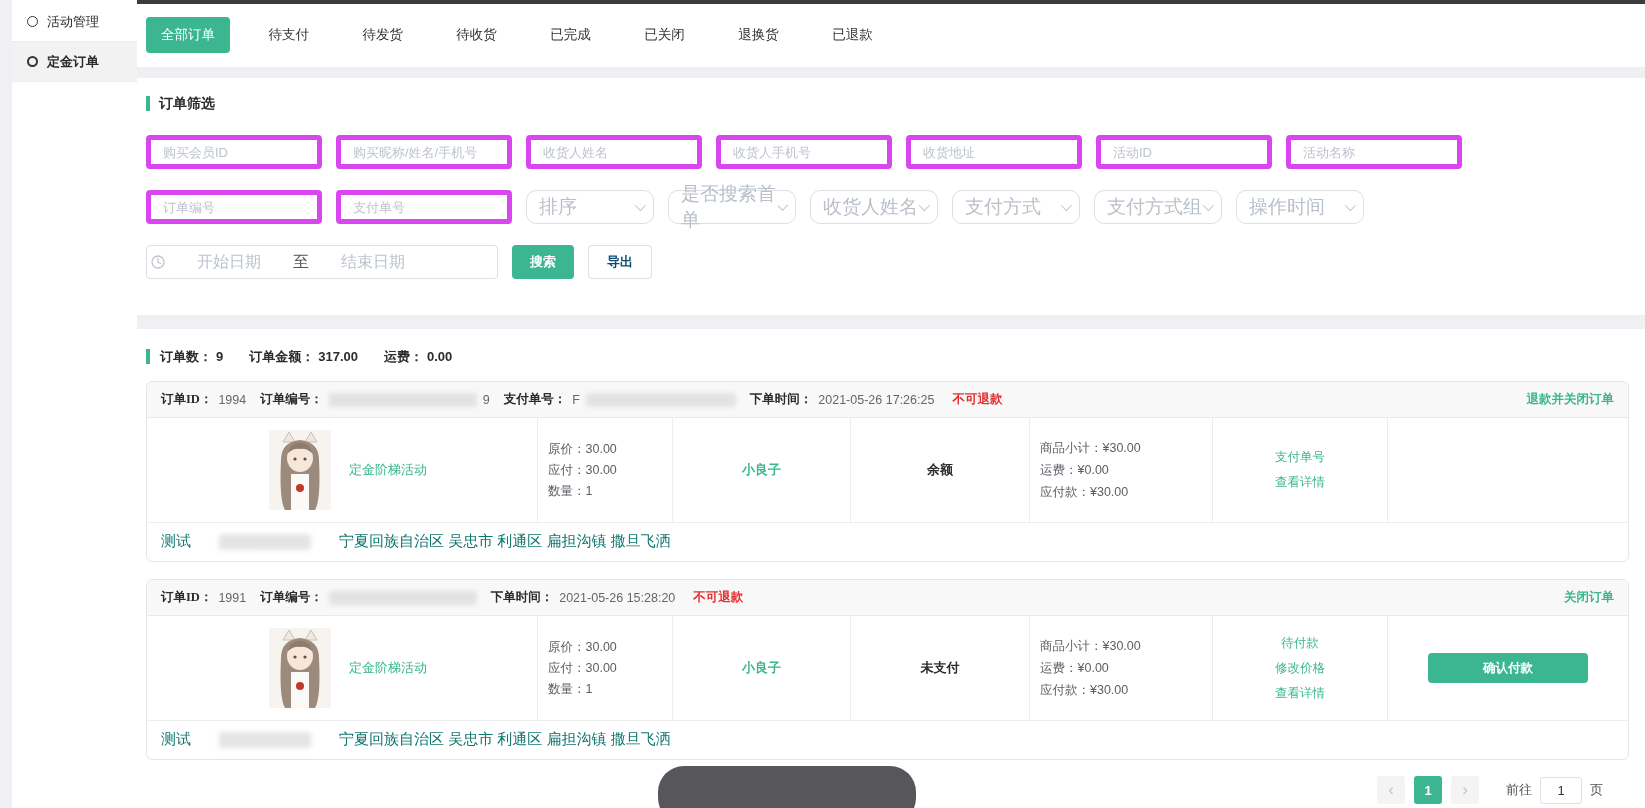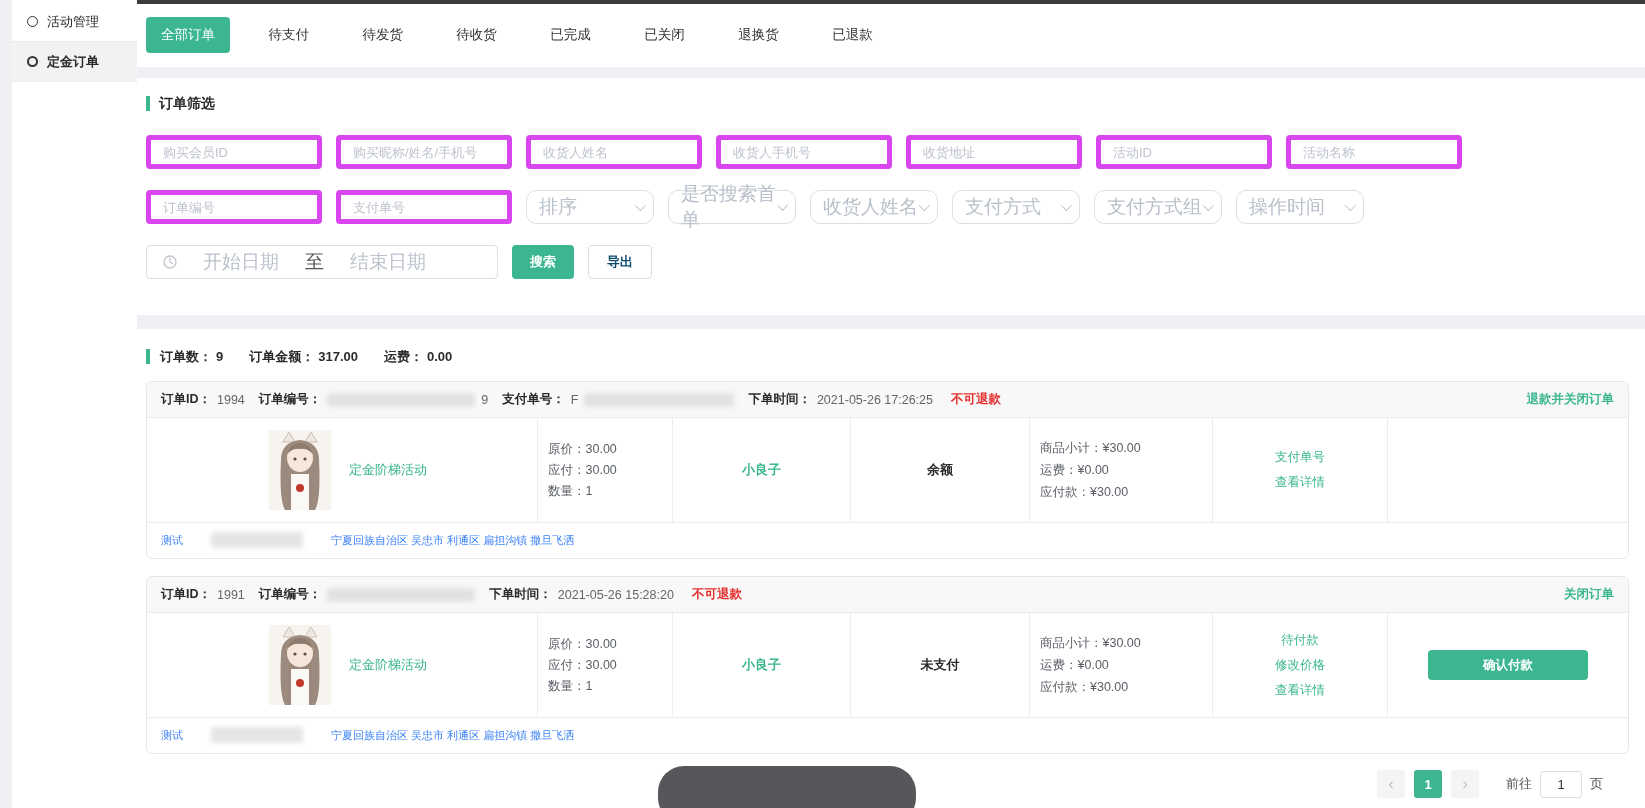--- a/index.html
+++ b/index.html
@@ -24,51 +24,51 @@
   .tab.active { background:#3bb690; color:#fff; }
   
   .filter-card { margin-top:11px; padding:18px 16px 36px 16px; }
   .sec-title { font-size:14px; font-weight:bold; color:#2b2b2b; border-left:4px solid #3bb690; padding-left:9px; line-height:15px; margin-bottom:24px; }
   .f-row { display:flex; gap:14px; margin-bottom:21px; align-items:center; }
   .f-row:last-child { margin-bottom:0; }
   .f-input { width:176px; height:34px; border:5px solid #d946ef; border-radius:4px; padding:0 12px; font-size:13px; color:#1d4ed8; outline:none; background:#fff; }
   .f-input::placeholder { color:#bdc3cd; }
   .f-select { width:128px; height:34px; border:1px solid #dcdfe6; border-radius:10px; display:flex; align-items:center; justify-content:space-between; padding:0 10px 0 12px; font-size:19px; color:#b9c0ca; cursor:pointer; background:#fff; }
   .chev { width:8px; height:8px; border-right:1.5px solid #c0c4cc; border-bottom:1.5px solid #c0c4cc; transform:rotate(45deg) translateY(-2px); }
-  .date-range { width:352px; height:34px; border:1px solid #dcdfe6; border-radius:4px; display:flex; align-items:center; padding:0 16px; gap:10px; font-size:19px; background:#fff; }
+  .date-range { width:352px; height:34px; border:1px solid #dcdfe6; border-radius:4px; display:flex; align-items:center; padding:0 4px; gap:10px; font-size:16px; background:#fff; }
   .date-ph { color:#bdc3cd; width:108px; text-align:center; }
   .date-sep { color:#555; }
   .btn { height:34px; border-radius:4px; font-size:13px; padding:0 18px; cursor:pointer; border:none; }
   .btn-primary { background:#3bb690; color:#fff; font-weight:bold; }
   .btn-plain { background:#fff; border:1px solid #dcdfe6; color:#0c4a6e; font-weight:bold; }
   
   .orders-card { margin-top:14px; padding:20px 16px 12px 16px; min-height:455px; }
   .summary { display:flex; align-items:center; gap:26px; font-size:13px; font-weight:bold; color:#2b2b2b; border-left:4px solid #3bb690; padding-left:10px; line-height:15px; }
   .summary span b { margin-left:4px; }
   .order-card { border:1px solid #e6e6e6; border-radius:6px; margin-top:17px; overflow:hidden; background:#fff; }
   .oc-header { background:#f8f8f8; border-bottom:1px solid #eaeaea; padding:9px 14px; display:flex; align-items:center; gap:6px; font-size:12.5px; }
-  .lab { font-weight:bold; color:#2b2b2b; }
+  .lab { font-weight:bold; color:#2b2b2b;font-family:Liberation Serif, serif; }
   .val { color:#666; margin-right:8px; }
   .flag-red { color:#e62e2e; font-weight:bold; margin-left:4px; }
   .hdr-link { margin-left:auto; color:#3bb690; font-weight:bold; cursor:pointer; font-size:12.5px; }
   .redact { background:#d6d6d6; border-radius:2px; filter:blur(2.5px); opacity:.65; height:14px; display:inline-block; }
   .oc-body { display:flex; align-items:stretch; font-size:12.5px; }
   .col { padding:12px 10px; display:flex; flex-direction:column; justify-content:center; }
   .col + .col { border-left:1px solid #ededed; }
   .col-product { width:390px; flex-direction:row; align-items:center; gap:18px; padding-left:22px; }
   .p-name { color:#3bb690; font-size:13px; cursor:pointer; }
   .col-price { width:135px; color:#5a5f66; line-height:21px; }
   .col-buyer { width:178px; align-items:center; color:#3bb690; font-weight:bold; font-size:13px; }
   .col-paym { width:179px; align-items:center; color:#2b2b2b; font-weight:bold; font-size:13px; }
   .col-amount { width:183px; color:#5a5f66; line-height:22px; }
   .col-status { width:175px; align-items:center; gap:8px; }
   .g-link { color:#3bb690; cursor:pointer; font-size:12.5px; }
   .col-action { flex:1; align-items:center; }
   .btn-confirm { width:160px; height:30px; background:#3bb690; color:#fff; border:none; border-radius:4px; font-size:12.5px; font-weight:bold; cursor:pointer; }
-  .oc-footer { border-top:1px solid #ededed; padding:9px 14px 10px 14px; font-size:11px; color:#3b82f6; display:flex; align-items:center; gap:28px; }
+  .oc-footer { border-top:1px solid #ededed; padding:9px 14px 10px 14px; font-size:15px; color:#0f766e; display:flex; align-items:center; gap:28px; }
   .avatar { width:62px; height:80px; flex:0 0 auto; }
   
   .pagination { display:flex; align-items:center; justify-content:flex-end; gap:9px; margin-top:16px; padding-right:26px; font-size:13px; }
   .pg-btn { width:28px; height:28px; background:#f4f4f5; color:#c0c4cc; border-radius:3px; display:flex; align-items:center; justify-content:center; font-size:17px; cursor:pointer; }
   .pg-page { width:28px; height:28px; background:#3bb690; color:#fff; font-weight:bold; border-radius:3px; display:flex; align-items:center; justify-content:center; cursor:pointer; }
   .pg-goto { display:flex; align-items:center; gap:8px; margin-left:18px; color:#555; }
   .pg-input { width:42px; height:27px; border:1px solid #dcdfe6; border-radius:3px; text-align:center; font-size:13px; color:#333; outline:none; }
   
   .dark-pill { position:absolute; left:658px; top:766px; width:258px; height:58px; background:#57565a; border-radius:26px; z-index:6; }
 </style>

